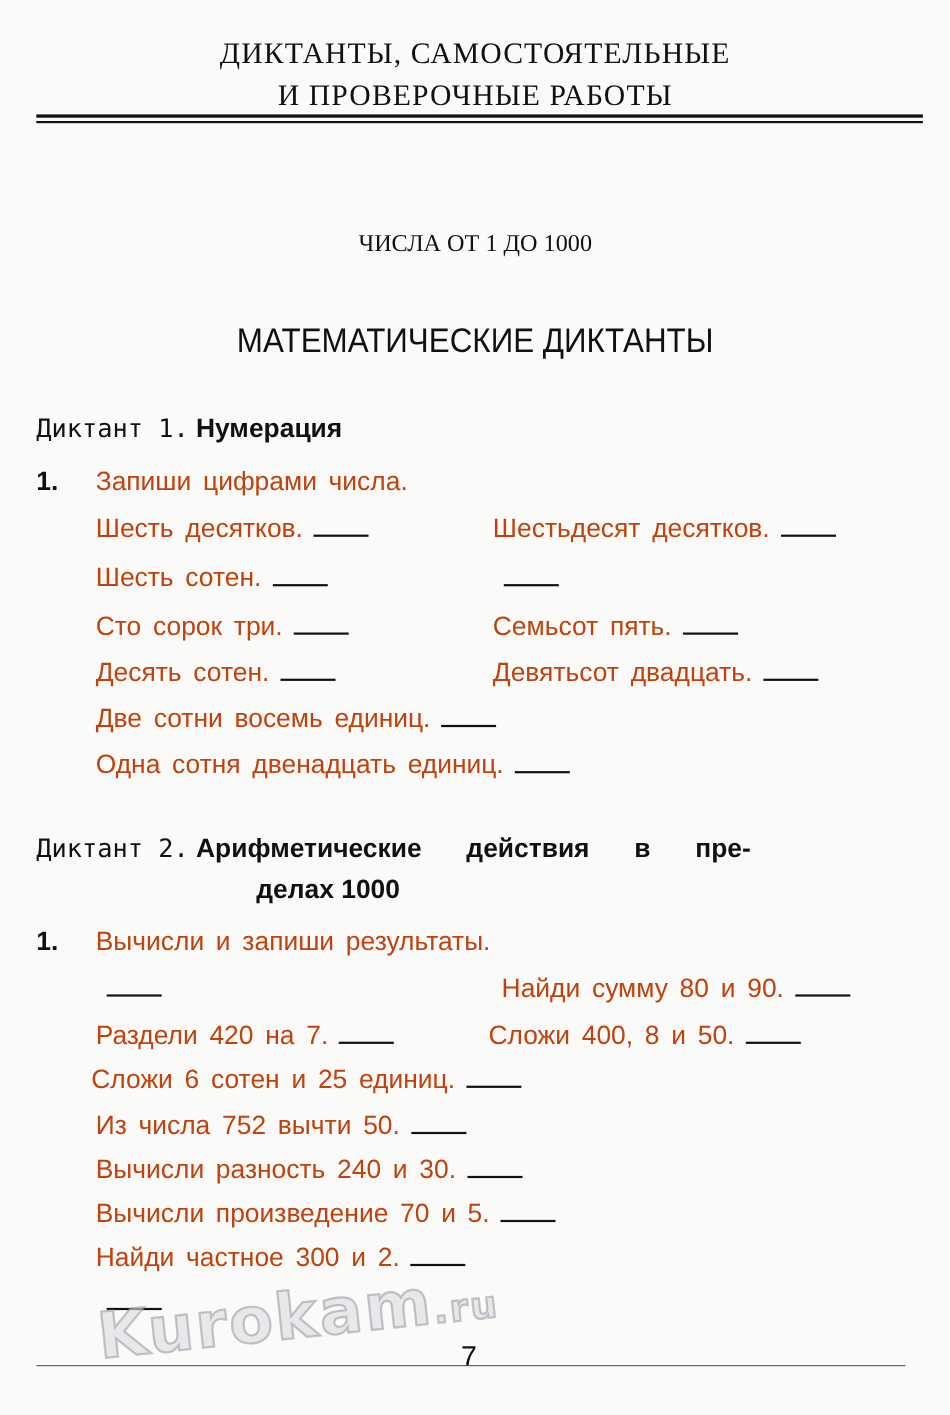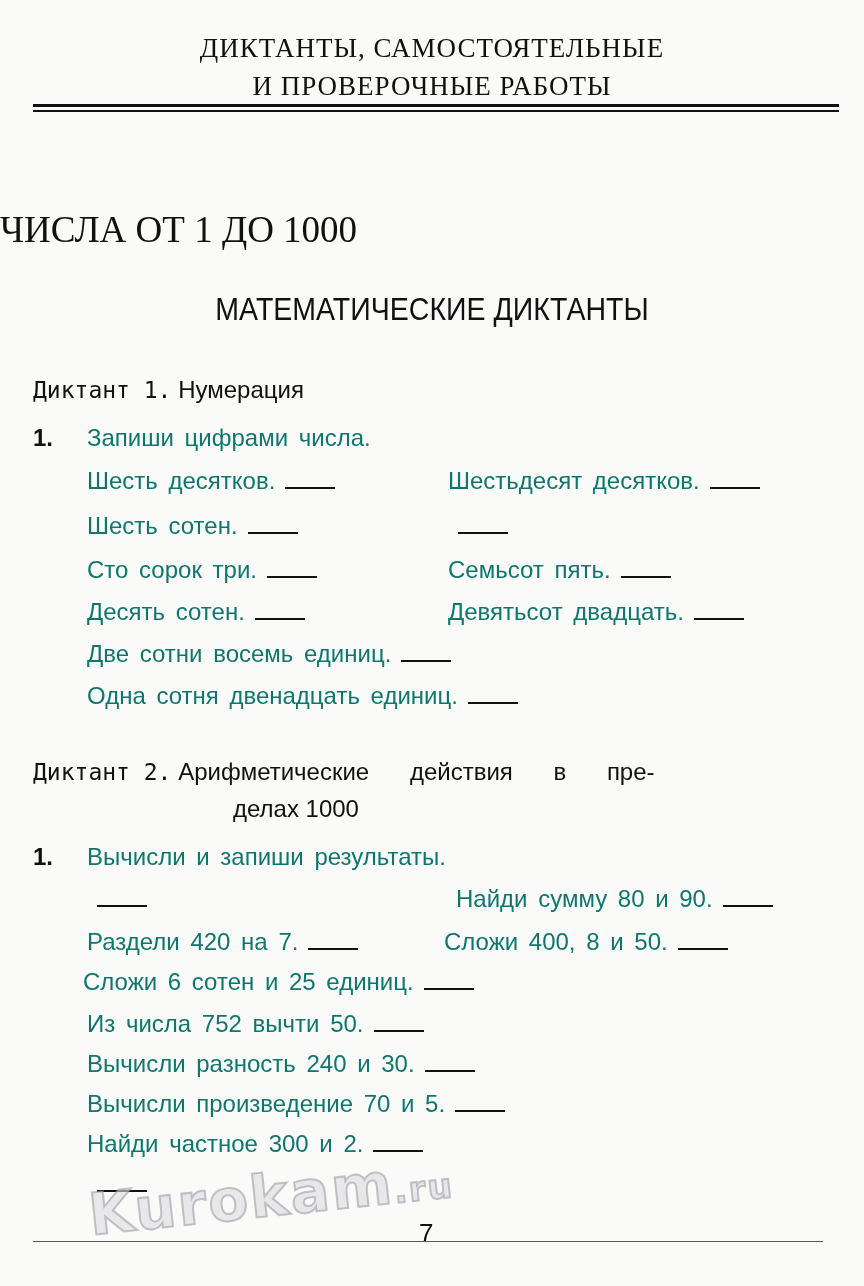--- a/index.html
+++ b/index.html
@@ -13,34 +13,34 @@
       font-family: "Liberation Sans", sans-serif; pointer-events: none;
       transform: scaleX(-1); padding-top: 100px; box-sizing: border-box; padding-left: 40px;
     }
     .book-title {
       position: absolute; left: 0; width: 864px; text-align: center;
       font-family: "Liberation Serif", "DejaVu Serif", serif; font-size: 27px; line-height: 40px;
       letter-spacing: 1px; color: #111;
     }
     .rule { position: absolute; left: 33px; width: 806px; background: #111; }
     .section-title {
-      position: absolute; left: 0; width: 864px; text-align: left;
-      font-family: "Liberation Serif", "DejaVu Serif", serif; font-size: 37px; color: #111;
+      position: absolute; left: 0; width: 864px; text-align: center;
+      font-family: "Liberation Serif", "DejaVu Serif", serif; font-size: 22px; color: #111;
     }
     .sub-title {
       position: absolute; left: 0; width: 864px; text-align: center;
       font-family: "Liberation Sans", sans-serif; font-size: 31px; color: #111; transform: scaleX(0.92);
     }
     .dict-head {
       position: absolute; left: 33px; font-size: 24px; color: #111; white-space: nowrap;
     }
     .dict-head .lbl { font-family: "DejaVu Sans Mono", "Liberation Mono", monospace; font-size: 23px; letter-spacing: 0px; }
-    .dict-head .ttl { font-weight: normal; font-family: "Liberation Sans", sans-serif; }
+    .dict-head .ttl { font-weight: bold; font-family: "Liberation Sans", sans-serif; }
     .line {
-      position: absolute; font-size: 24px; white-space: nowrap; color: #0f766e;
+      position: absolute; font-size: 24px; white-space: nowrap; color: #c2410c;
       font-family: "Liberation Sans", sans-serif; word-spacing: 4px;
     }
     .num { position: absolute; left: 33px; font-weight: bold; font-size: 24px; }
     .blank {
       display: inline-block; width: 50px; border-bottom: 2px solid #111; height: 18px; margin-left: 10px; vertical-align: baseline;
     }
     .page-num { position: absolute; left: 419px; top: 1218px; font-size: 26px; }
     .bottom-rule { position: absolute; left: 33px; top: 1241px; width: 790px; height: 1px; background: #555; }
     .watermark {
       position: absolute; left: 88px; top: 1162px; font-size: 58px; font-weight: bold;

